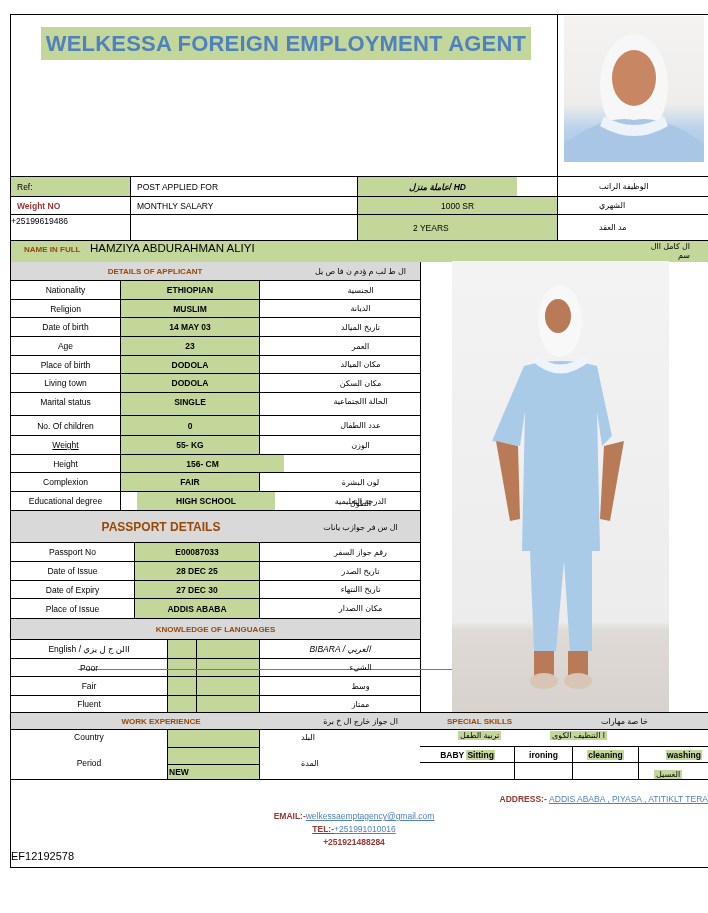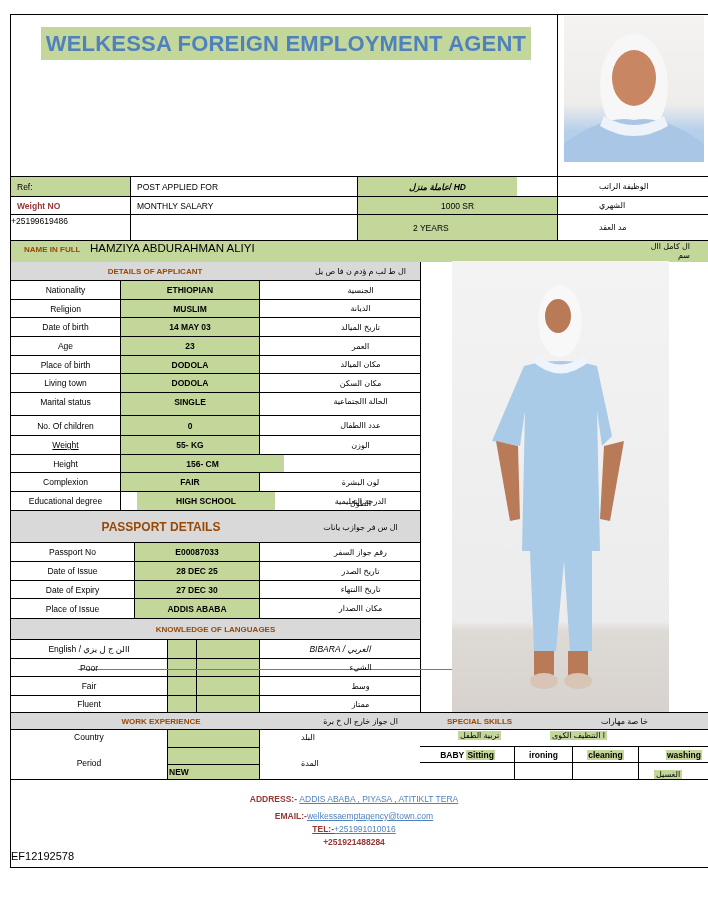--- a/index.html
+++ b/index.html
@@ -272,25 +272,25 @@
     <span class="skill-hl">Sitting</span>
 </div>
 <div class="cell center bold" style="left:515px; top:747px; width:57px; height:15px;">ironing</div>
 <div class="cell center bold" style="left:573px; top:747px; width:65px; height:15px;">
   <span class="skill-hl">cleaning</span>
 </div>
 <div class="cell bold" style="left:639px; top:747px; width:69px; height:15px; justify-content:flex-end; padding-right:6px;">
   <span class="skill-hl">washing</span>
 </div>
 
-<div class="footer-line" style="top:794px;">
+<div class="footer-line" style="top:794px;text-align:right;">
   <span class="maroon">ADDRESS:-</span>
   <span class="link" style="font-weight:normal;">ADDIS ABABA ,  PIYASA , ATITIKLT TERA</span>
 </div>
 <div class="footer-line" style="top:811px;">
-  <span class="maroon">EMAIL:-</span><span class="link" style="font-weight:normal;">welkessaemptagency@town.com</span>
+  <span class="maroon">EMAIL:-</span><span class="link" style="font-weight:normal;">welkessaemptagency@gmail.com</span>
 </div>
 <div class="footer-line" style="top:824px;">
   <span class="maroon" style="text-decoration:underline;">TEL:-</span><span class="link" style="font-weight:normal;">+251991010016</span>
 </div>
 <div class="footer-line maroon" style="top:837px;">+251921488284</div>
 <div class="abs" style="left:11px; top:850px; font-size:11px;">EF12192578</div>
 <div class="hline" style="left:10px; top:867px; width:698px;"></div>
 
 </body></html>

